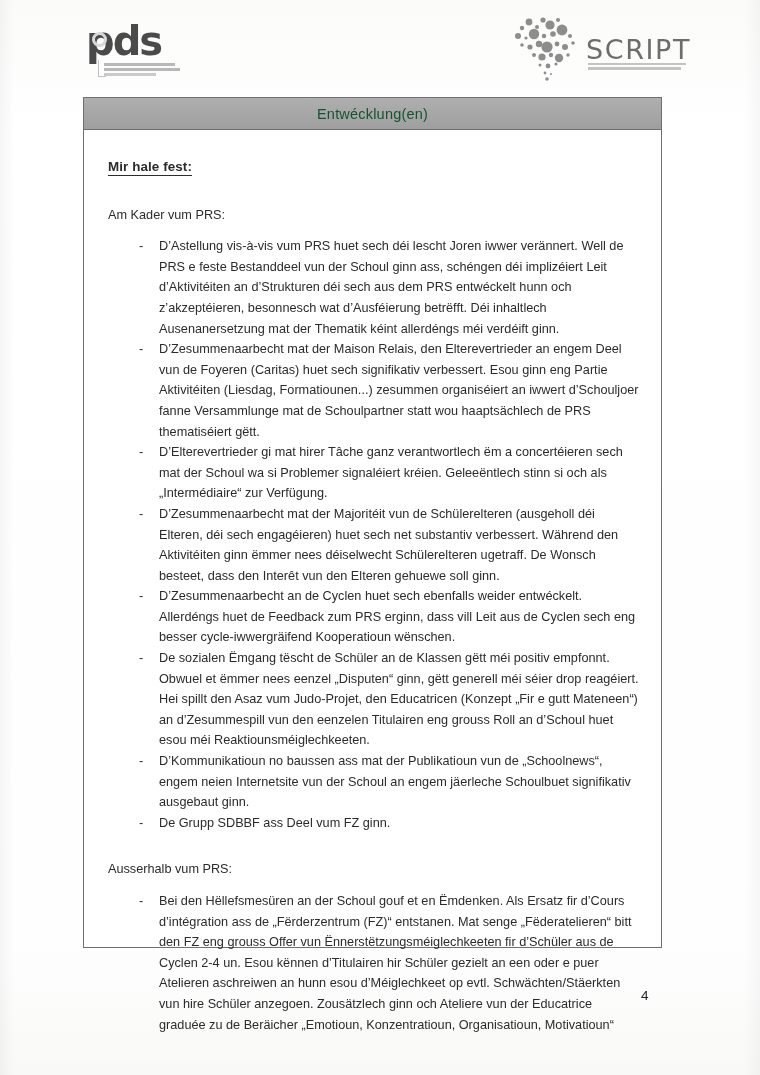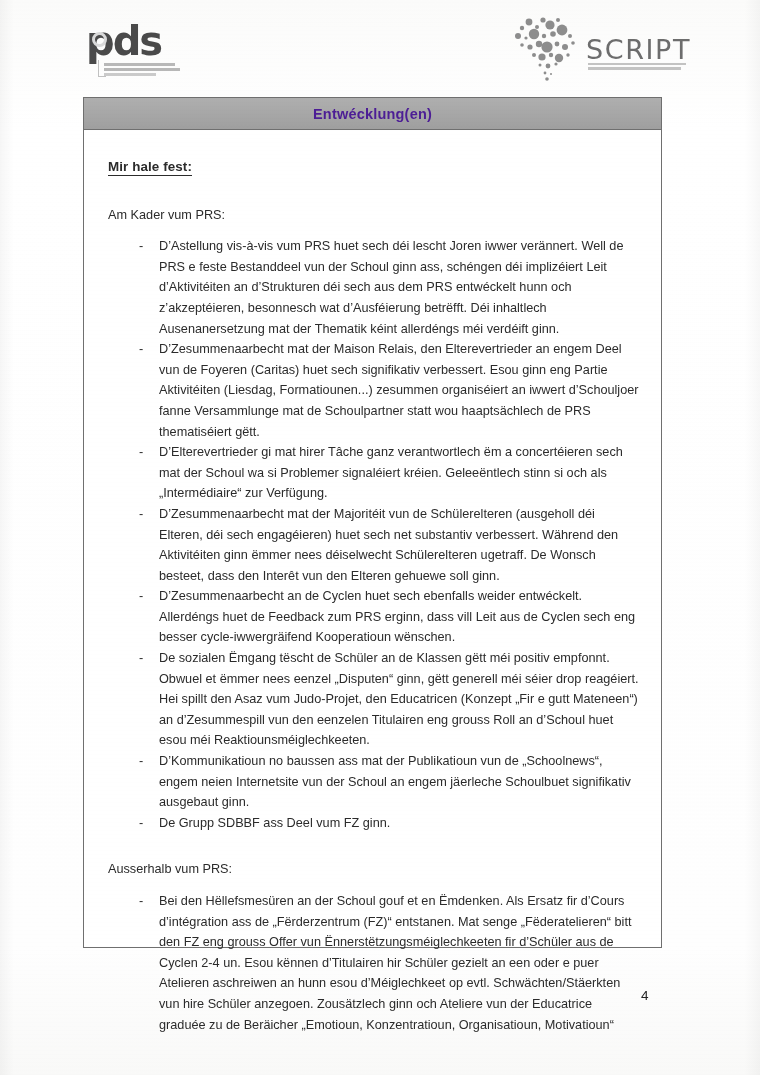--- a/index.html
+++ b/index.html
@@ -156,22 +156,22 @@
   .doc-header::after {
     content: "";
     position: absolute;
     inset: 0;
     background: linear-gradient(180deg, rgba(255,255,255,.10), rgba(0,0,0,.045));
     pointer-events: none;
   }
   .doc-header-title {
     font-family: "Liberation Sans", sans-serif;
     font-size: 14.5px;
-    font-weight: bold;
-    color: #4c1d95;
+    font-weight: normal;
+    color: #14532d;
     letter-spacing: .2px;
     position: relative;
     z-index: 2;
     filter: blur(.18px);
   }
 
   .doc-body {
     padding: 18px 20px 0 24px;
     font-size: 12.7px;
     line-height: 20.6px;

